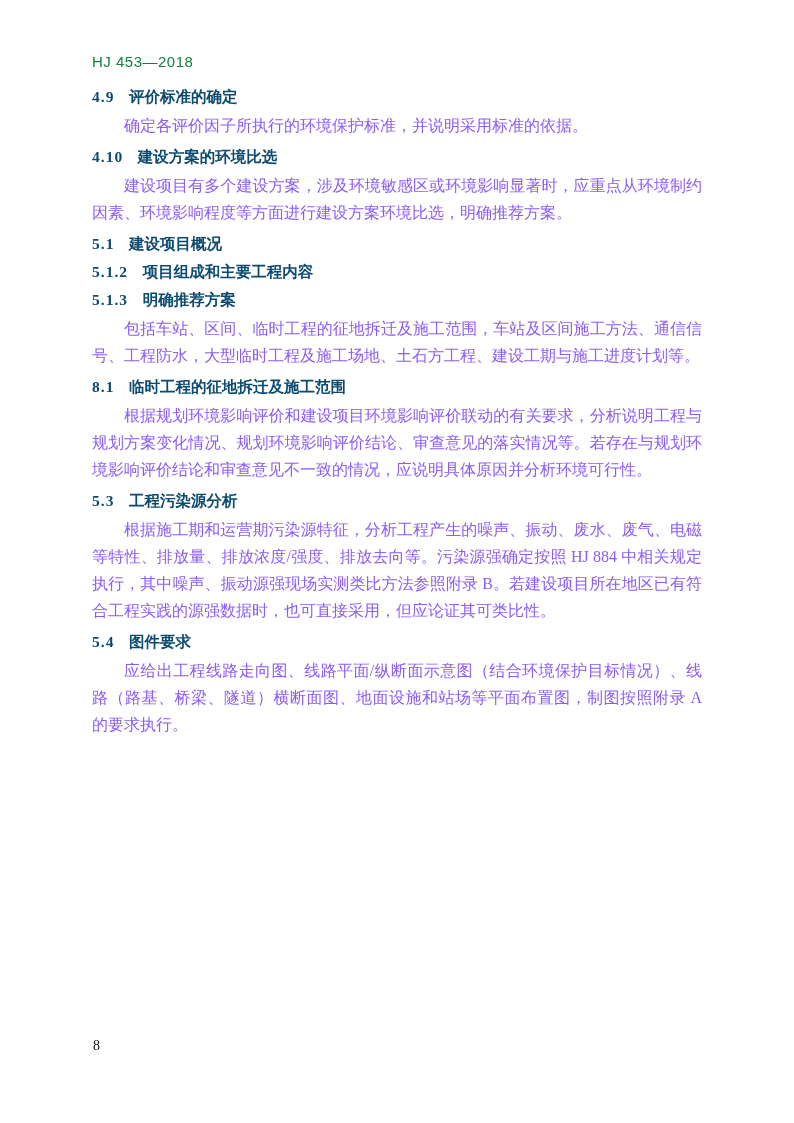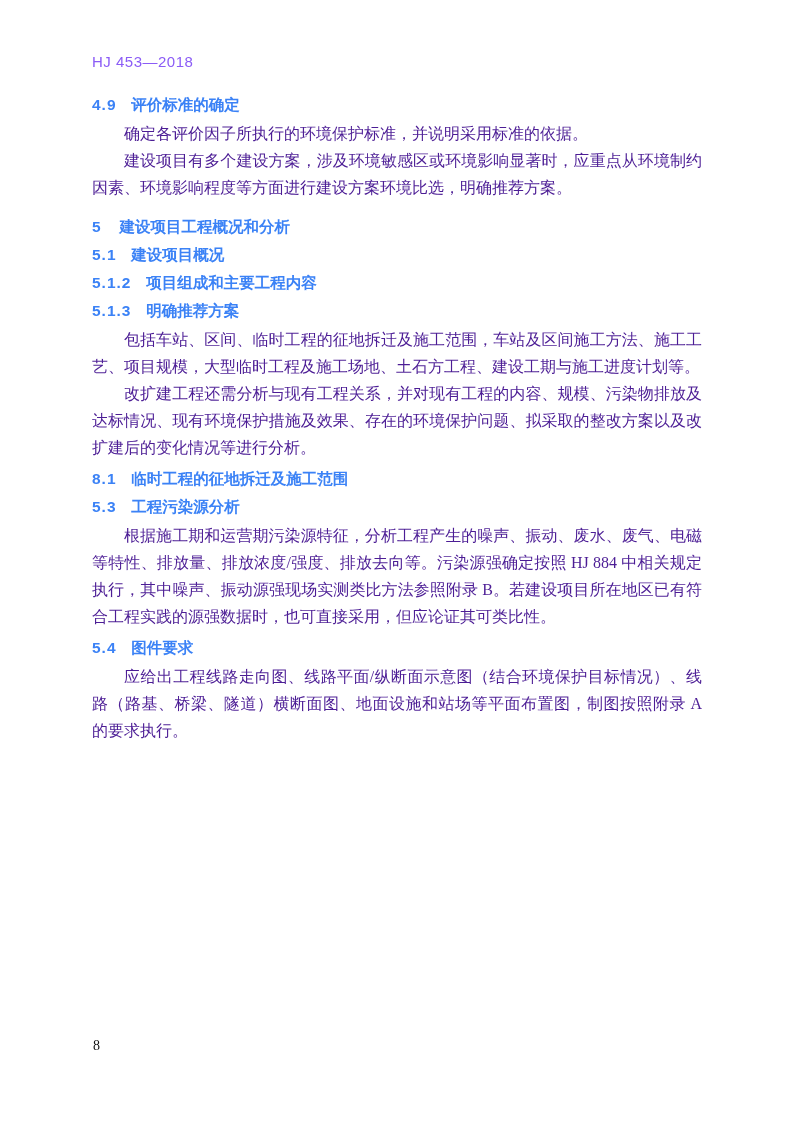--- a/index.html
+++ b/index.html
@@ -20,77 +20,77 @@
     position: absolute;
     left: 92px;
     top: 52px;
     width: 610px;
   }
   .doc-header {
     font-family: "Liberation Sans", sans-serif;
     font-size: 15px;
     line-height: 20px;
     letter-spacing: 0.5px;
-    color: #8b5cf6;
-    margin-bottom: 22px;
+    color: #15803d;
+    margin-bottom: 14px;
   }
   .h {
-    font-family: Liberation Sans, sans-serif;
+    font-family: Liberation Serif, serif;
     font-weight: bold;
     font-size: 15.5px;
     line-height: 21px;
     margin: 7px 0 5px 0;
-    color: #3b82f6;
+    color: #0c4a6e;
     white-space: nowrap;
   }
   .h .h-num {
     display: inline-block;
     margin-right: 0.95em;
     letter-spacing: 1px;
   }
   .h.lvl1 {
     margin-top: 15px;
     margin-bottom: 7px;
   }
   .h.lvl1 .h-num { margin-right: 1.15em; }
   p.para {
     font-size: 16px;
     line-height: 27px;
     margin: 0;
     text-indent: 2em;
     text-align: justify;
     text-justify: inter-ideograph;
-    color: #4c1d95;
+    color: #8b5cf6;
   }
   .page-footer {
     position: absolute;
     left: 93px;
     top: 1038px;
     font-family: "Liberation Serif", serif;
     font-size: 14px;
     color: #111111;
   }
 </style>
 </head>
 <body>
 
 <div class="page">
   <div class="content">
     <div class="doc-header">HJ 453—2018</div>
     <div id="doc-body">
         <div class="h lvl2"><span class="h-num">4.9</span><span class="h-title">评价标准的确定</span></div>
         <p class="para">确定各评价因子所执行的环境保护标准，并说明采用标准的依据。</p>
+        <div class="h lvl2"><span class="h-num">4.10</span><span class="h-title">建设方案的环境比选</span></div>
         <p class="para">建设项目有多个建设方案，涉及环境敏感区或环境影响显著时，应重点从环境制约因素、环境影响程度等方面进行建设方案环境比选，明确推荐方案。</p>
-        <div class="h lvl1"><span class="h-num">5</span><span class="h-title">建设项目工程概况和分析</span></div>
         <div class="h lvl2"><span class="h-num">5.1</span><span class="h-title">建设项目概况</span></div>
         <div class="h lvl3"><span class="h-num">5.1.2</span><span class="h-title">项目组成和主要工程内容</span></div>
         <div class="h lvl3"><span class="h-num">5.1.3</span><span class="h-title">明确推荐方案</span></div>
-        <p class="para">包括车站、区间、临时工程的征地拆迁及施工范围，车站及区间施工方法、施工工艺、项目规模，大型临时工程及施工场地、土石方工程、建设工期与施工进度计划等。</p>
-        <p class="para">改扩建工程还需分析与现有工程关系，并对现有工程的内容、规模、污染物排放及达标情况、现有环境保护措施及效果、存在的环境保护问题、拟采取的整改方案以及改扩建后的变化情况等进行分析。</p>
+        <p class="para">包括车站、区间、临时工程的征地拆迁及施工范围，车站及区间施工方法、通信信号、工程防水，大型临时工程及施工场地、土石方工程、建设工期与施工进度计划等。</p>
         <div class="h lvl2"><span class="h-num">8.1</span><span class="h-title">临时工程的征地拆迁及施工范围</span></div>
+        <p class="para">根据规划环境影响评价和建设项目环境影响评价联动的有关要求，分析说明工程与规划方案变化情况、规划环境影响评价结论、审查意见的落实情况等。若存在与规划环境影响评价结论和审查意见不一致的情况，应说明具体原因并分析环境可行性。</p>
         <div class="h lvl2"><span class="h-num">5.3</span><span class="h-title">工程污染源分析</span></div>
         <p class="para">根据施工期和运营期污染源特征，分析工程产生的噪声、振动、废水、废气、电磁等特性、排放量、排放浓度/强度、排放去向等。污染源强确定按照 HJ 884 中相关规定执行，其中噪声、振动源强现场实测类比方法参照附录 B。若建设项目所在地区已有符合工程实践的源强数据时，也可直接采用，但应论证其可类比性。</p>
         <div class="h lvl2"><span class="h-num">5.4</span><span class="h-title">图件要求</span></div>
         <p class="para">应给出工程线路走向图、线路平面/纵断面示意图（结合环境保护目标情况）、线路（路基、桥梁、隧道）横断面图、地面设施和站场等平面布置图，制图按照附录 A 的要求执行。</p>
       </div>
   </div>
   <div class="page-footer">8</div>
 </div>
 
 </body></html>

